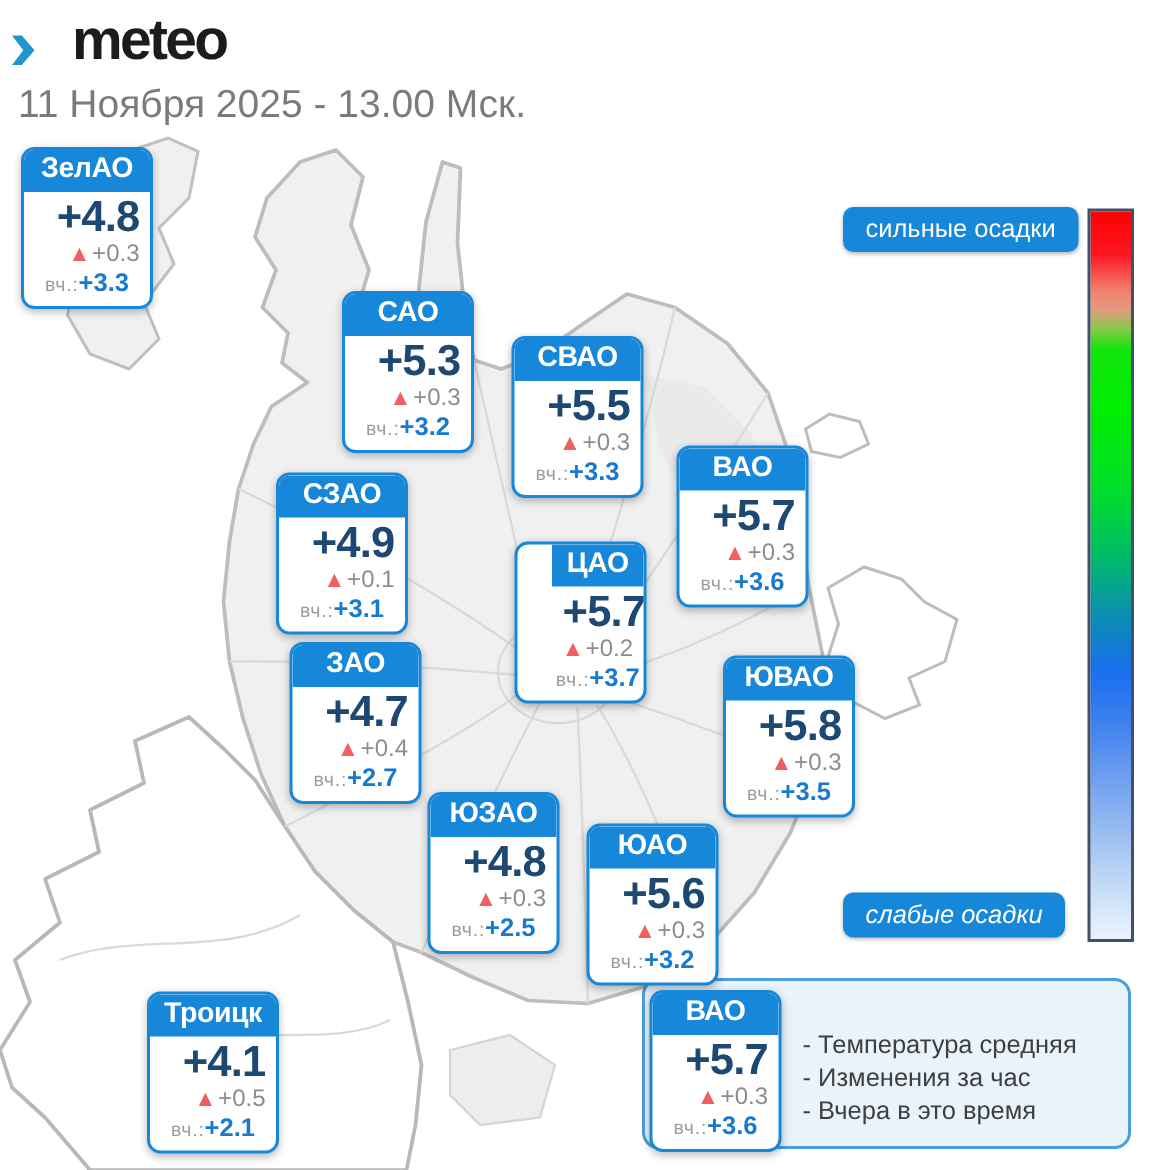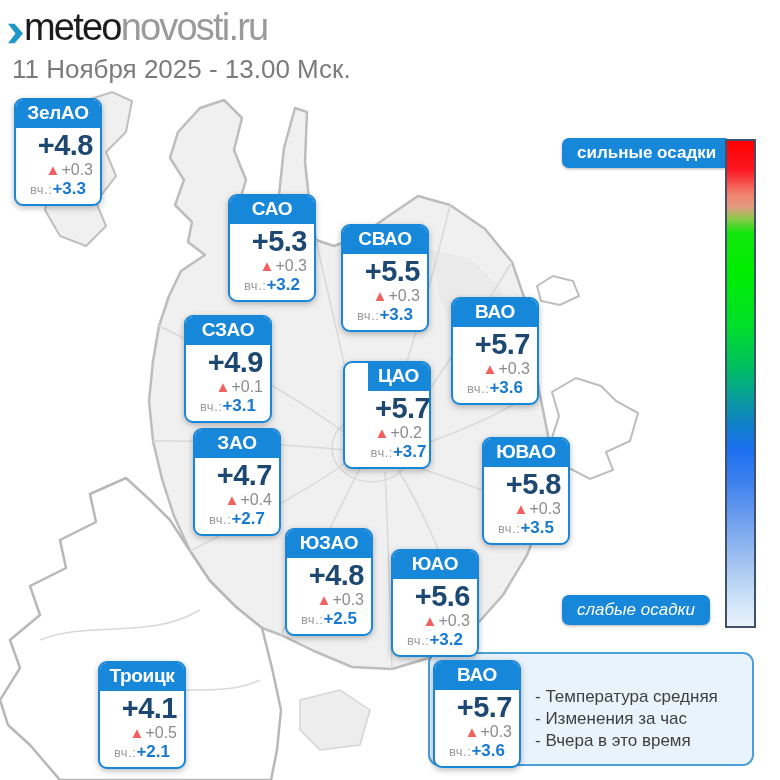--- a/index.html
+++ b/index.html
@@ -1,22 +1,22 @@
 <!DOCTYPE html>
 <html><head>
 <meta charset="utf-8">
 <style>
   html,body{margin:0;padding:0;background:#ffffff;}
   .stage{position:relative;width:780px;height:780px;overflow:hidden;background:#ffffff;
          font-family:"Liberation Sans","DejaVu Sans",sans-serif;}
   svg.map{position:absolute;left:0;top:0;z-index:0;}
 
   
-  .logo{position:absolute;left:8px;top:8px;z-index:5;font-size:38px;font-weight:400;
-        letter-spacing:-1.8px;line-height:1;display:flex;align-items:flex-end;cursor:pointer;}
+  .logo{position:absolute;left:8px;top:8px;z-index:5;font-size:38px;font-weight:700;
+        letter-spacing:-1.8px;line-height:1;display:flex;align-items:flex-end;cursor:pointer;gap:24px;}
   .logo .glyph{width:15px;height:21px;margin-right:1px;margin-bottom:2px;}
   .logo .black{color:#1c1c1c;}
   .logo .gray{color:#9a9a9a;}
   .date{position:absolute;left:12px;top:54px;z-index:5;font-size:26px;color:#7b7b7b;}
 
   
   .card{position:absolute;width:88px;background:#ffffff;border:2px solid #1787da;border-radius:9px;
         box-shadow:0 2px 6px rgba(0,0,0,.28);overflow:hidden;z-index:3;box-sizing:border-box;cursor:pointer;}
   .card-header{background:#1787da;color:#ffffff;font-weight:700;font-size:19px;text-align:center;
         padding:2px 0 4px;letter-spacing:-0.3px;}
@@ -30,21 +30,21 @@
 
   
   .colorbar{position:absolute;left:725px;top:139px;width:27px;height:485px;z-index:2;
         border:2px solid #42506a;
         background:linear-gradient(180deg,
           #fe0000 0%, #fb1822 6%, #f2826f 11%, #e39a80 13.5%, #8cc84a 16%, #12e60c 19%,
           #00ee00 27%, #00df2a 38%, #00bd63 47%, #089f97 52.5%, #0e82c4 58%, #1b6ff0 63.5%,
           #3c80ee 70%, #6f9fee 78%, #a3c4f1 87%, #d5e7f9 96%, #e9f3fc 100%);}
   .pill{position:absolute;z-index:2;background:#1787da;color:#fff;font-size:17px;
         padding:5px 15px;border-radius:7px;box-shadow:0 1px 3px rgba(0,0,0,.3);}
-  .pill-top{left:562px;top:138px;font-weight:bold;}
+  .pill-top{left:562px;top:138px;}
   .pill-bottom{left:562px;top:595px;font-style:italic;}
 
   
   .legend-panel{position:absolute;left:428px;top:652px;width:326px;height:114px;z-index:1;
         background:#e9f3fc;border:2px solid #4c9fda;border-radius:11px;box-sizing:border-box;}
   .legend-card{left:433px;top:660px;z-index:3;}
   .legend-lines{position:absolute;left:535px;top:686px;z-index:3;font-size:17px;color:#3f3f3f;line-height:22px;}
 </style>
 </head>
 <body>
@@ -82,21 +82,20 @@
       <path d="M40,640 C90,620 150,640 200,610"></path>
       <path d="M120,700 C160,680 220,700 260,680"></path>
     </g>
   </svg>
 
   <div class="logo">
     <svg class="glyph" viewBox="0 0 16 21">
       <polygon points="0,0 7,0 16,10.5 7,21 0,21 8,10.5" fill="#1e97c9"></polygon>
     </svg>
     <span class="black">meteo</span>
-      <span class="gray">novosti.ru</span>
   </div>
   <div class="date">11 Ноября 2025 - 13.00 Мск.</div>
 
   <div class="pill pill-top">сильные осадки</div>
   <div class="pill pill-bottom">слабые осадки</div>
   <div class="colorbar"></div>
 
   <div id="cards">
     <div class="card" style="left: 14px; top: 98px;">
       <div class="card-header">ЗелАО</div>

